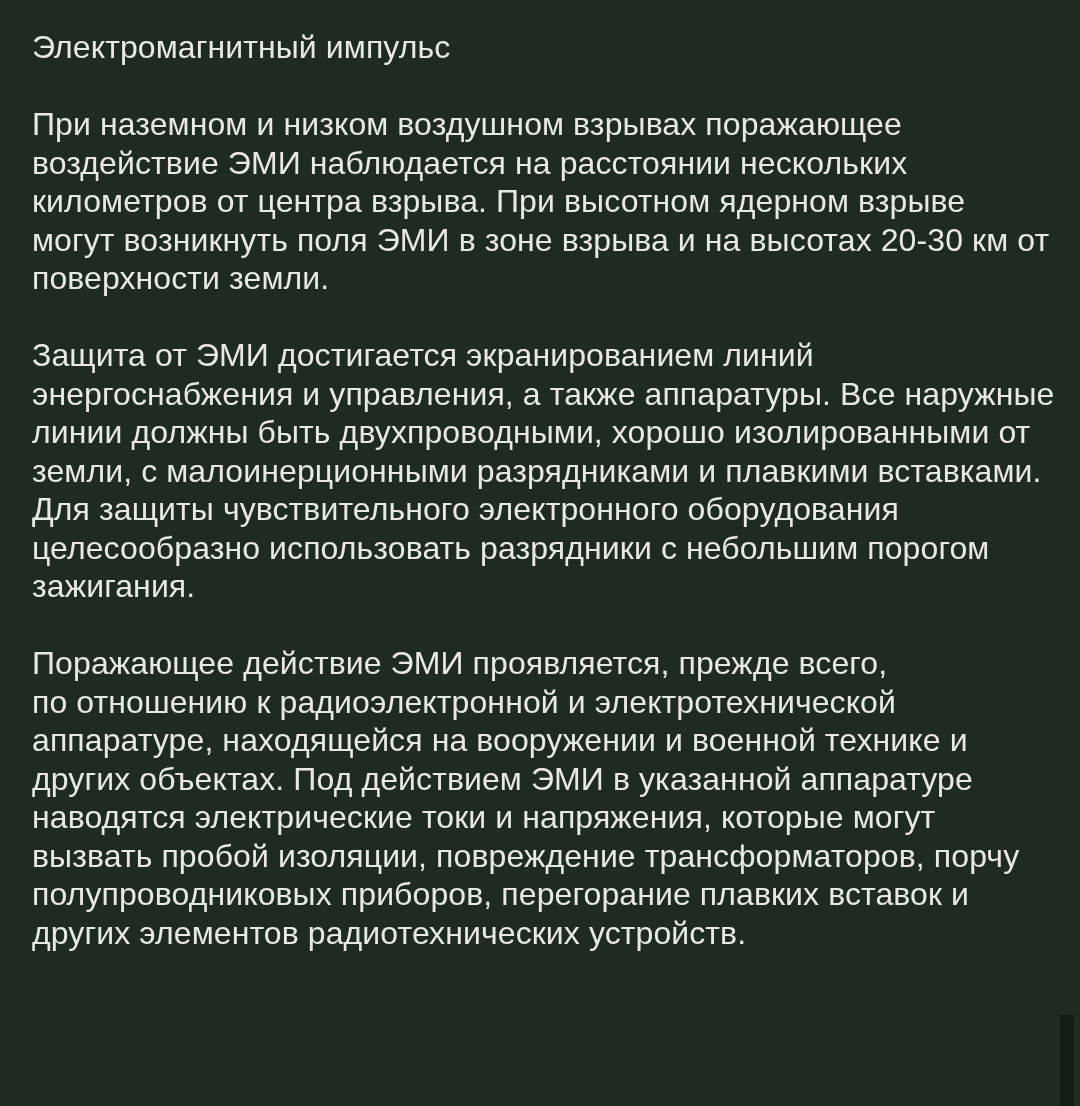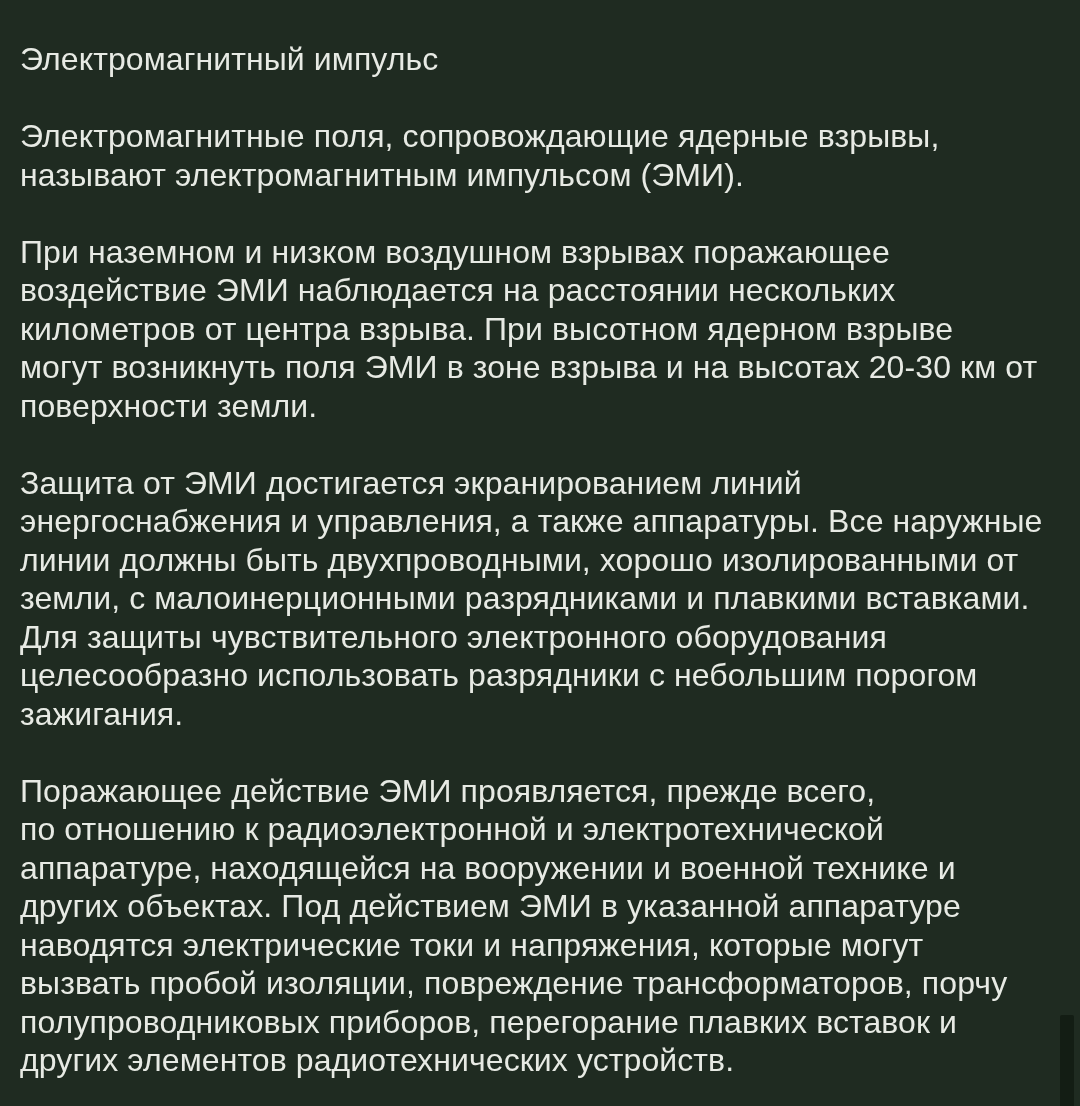--- a/index.html
+++ b/index.html
@@ -16,25 +16,26 @@
     overflow: hidden;
     position: relative;
     font-family: "Liberation Sans", "DejaVu Sans", sans-serif;
   }
   .reader-view {
     position: absolute;
     inset: 0;
     overflow: hidden;
   }
   .article {
-    padding: 40px 20px 0 20px;
+    padding: 28px 20px 0 20px;
     color: var(--fg);
     font-size: 32px;
     line-height: 38.5px;
     letter-spacing: 0.1px;
+    margin-left: 12px;
   }
   .article p {
     margin: 0 0 38.5px 0;
     white-space: pre-line;
   }
   .scrollbar-thumb {
     position: absolute;
     right: 6px;
     top: 1015px;
     width: 14px;
@@ -42,22 +43,20 @@
     background: var(--thumb);
     border-radius: 2px 2px 0 0;
   }
 </style>
 </head>
 <body>
 
 <div class="reader-view">
   <div class="article">
     <p>Электромагнитный импульс</p>
-    <p>Электромагнитные поля, сопровождающие ядерные взрывы,
-называют электромагнитным импульсом (ЭМИ).</p>
     <p>При наземном и низком воздушном взрывах поражающее
 воздействие ЭМИ наблюдается на расстоянии нескольких
 километров от центра взрыва. При высотном ядерном взрыве
 могут возникнуть поля ЭМИ в зоне взрыва и на высотах 20-30 км от
 поверхности земли.</p>
     <p>Защита от ЭМИ достигается экранированием линий
 энергоснабжения и управления, а также аппаратуры. Все наружные
 линии должны быть двухпроводными, хорошо изолированными от
 земли, с малоинерционными разрядниками и плавкими вставками.
 Для защиты чувствительного электронного оборудования

